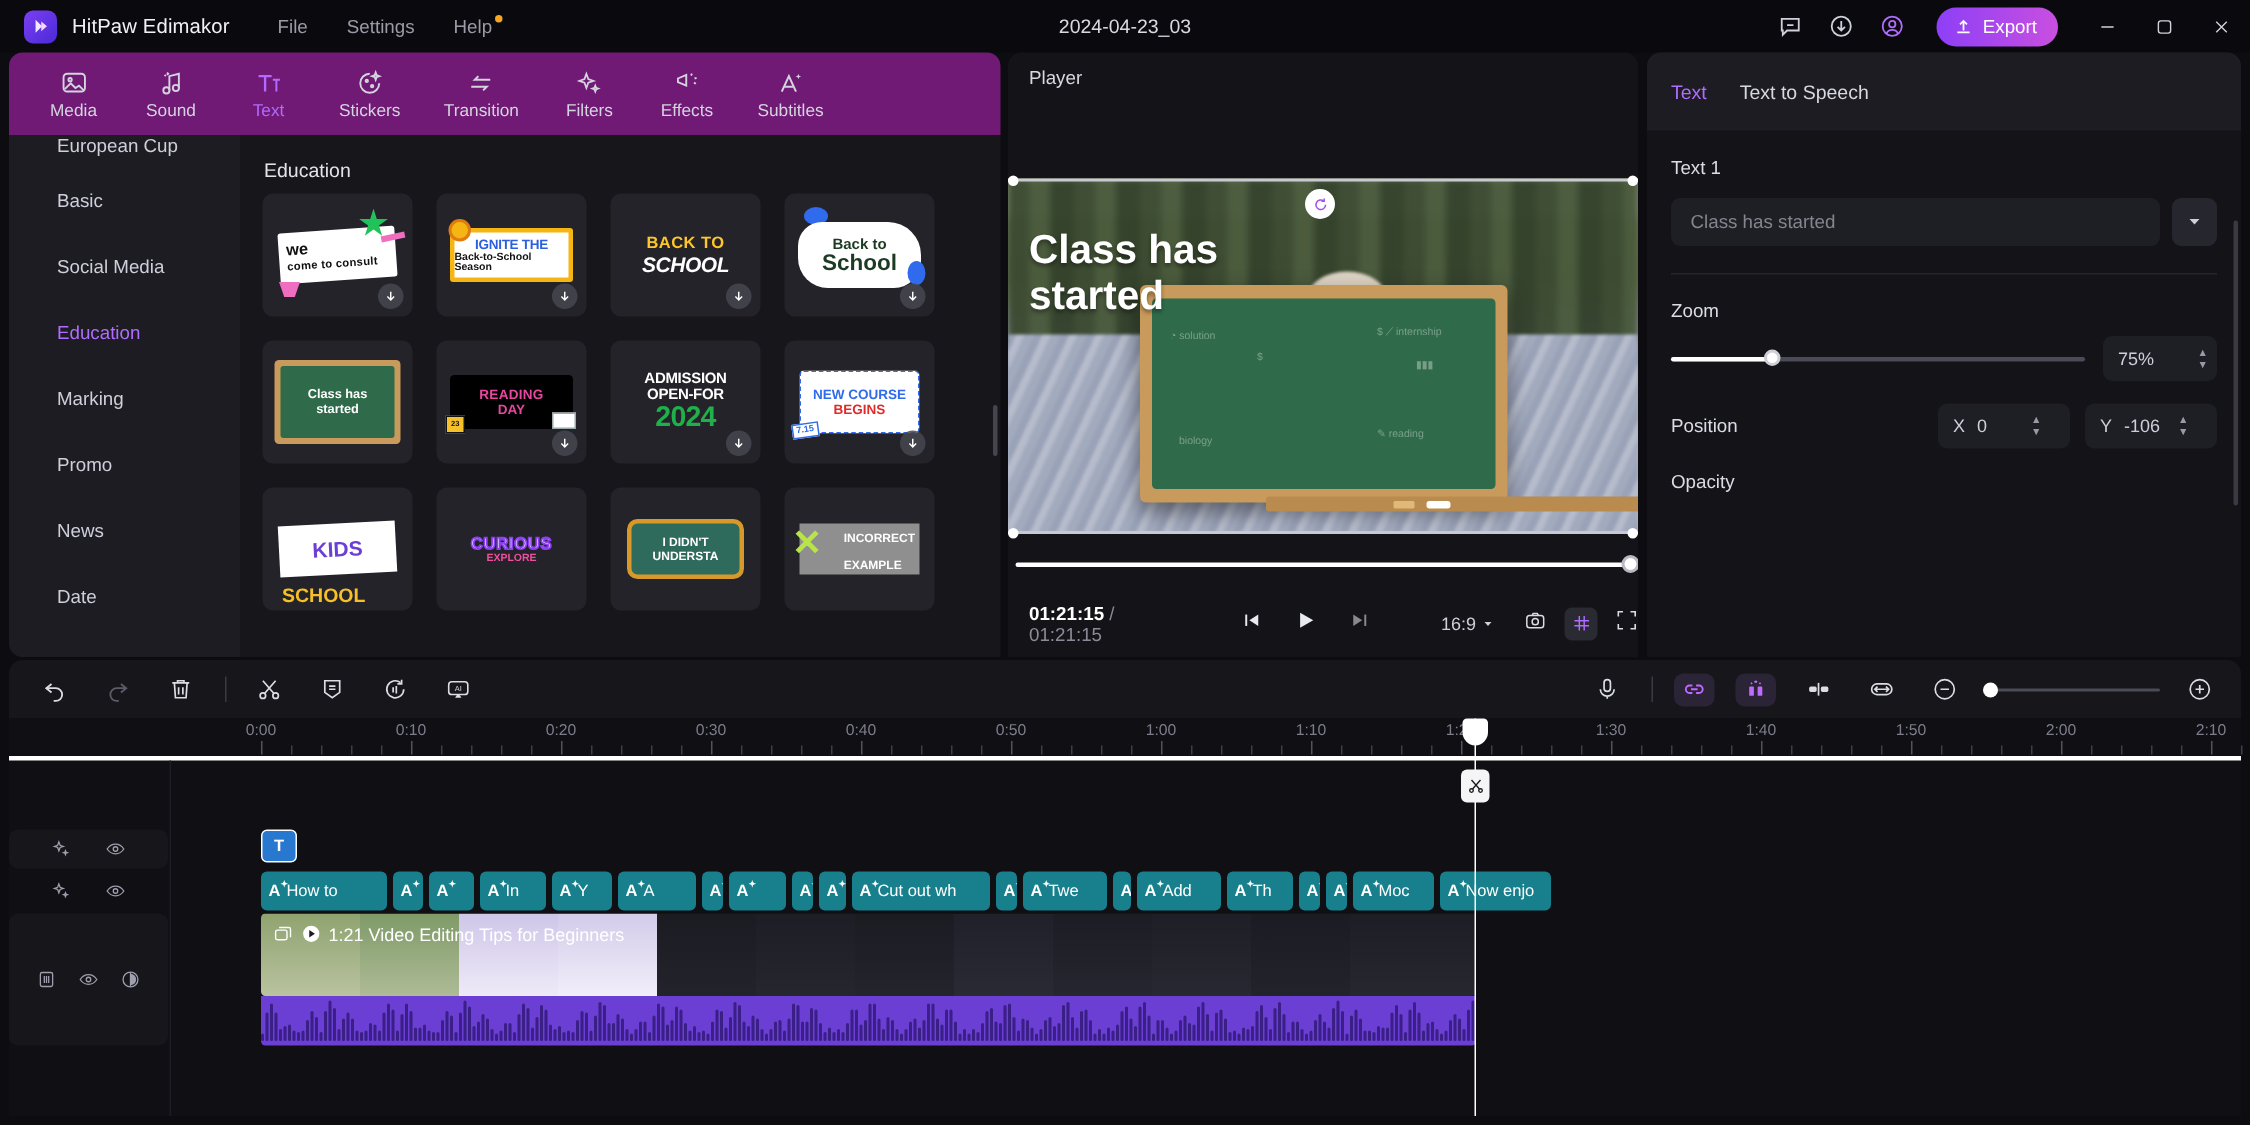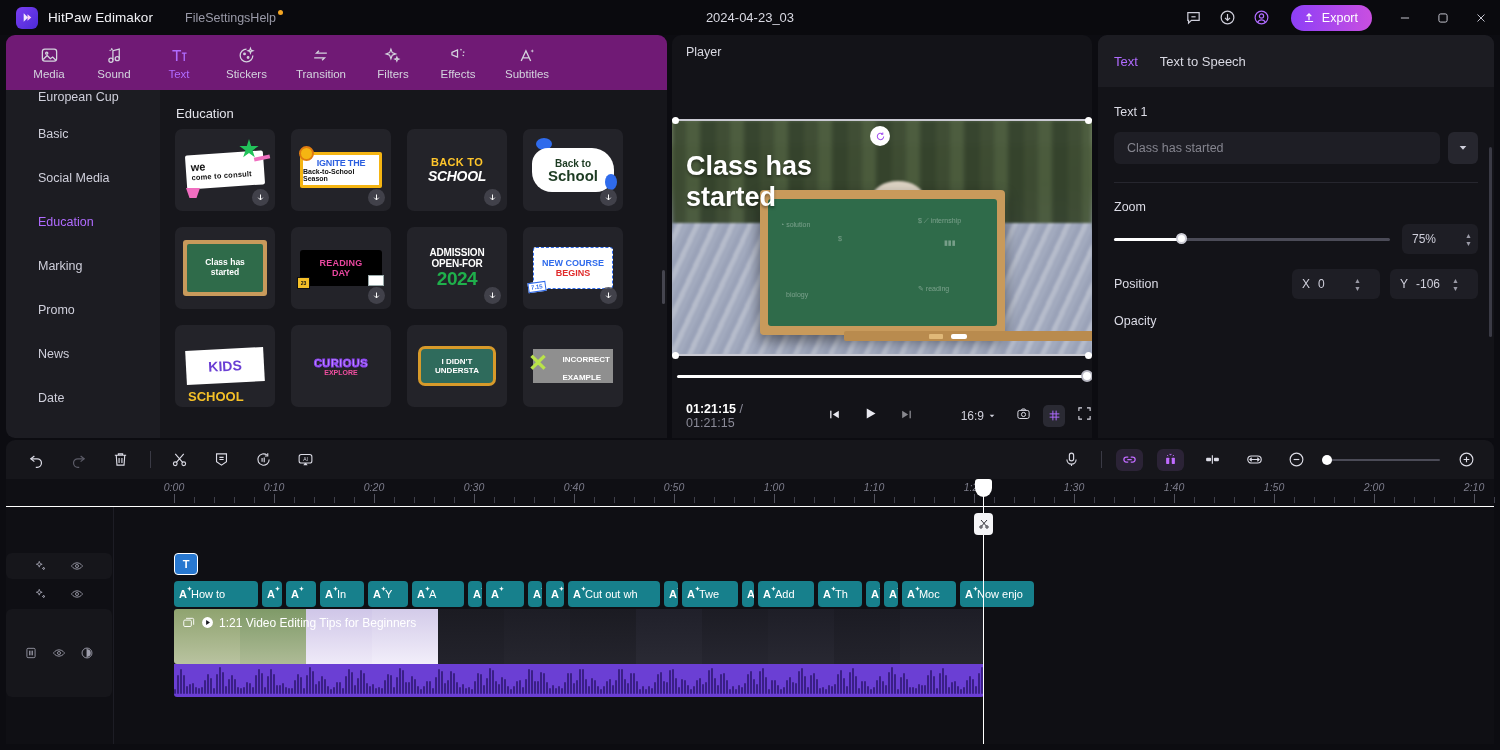--- a/index.html
+++ b/index.html
@@ -7,21 +7,21 @@
   body { font-family:"Liberation Sans", sans-serif; color:#e8e8ee; -webkit-font-smoothing:antialiased; }
 
   #app { position:relative; width:1500px; height:750px; background:#0c0c11; }
 
   
   .titlebar { position:absolute; left:0; top:0; width:1500px; height:35px; background:#0a0a0e; display:flex; align-items:center; }
   .logo { width:22px; height:22px; margin-left:16px; border-radius:6px;
           background:linear-gradient(135deg,#7b3ff2,#4b2ad6); display:flex; align-items:center; justify-content:center; }
   .logo svg { width:13px; height:13px; }
   .apptitle { margin-left:10px; font-size:13.5px; color:#f2f2f6; letter-spacing:.1px; }
-  .menus { display:flex; margin-left:32px; }
+  .menus { display:flex; margin-left:32px; gap:26px; }
   .menu { font-size:12.5px; color:#9a9aa8; position:relative; cursor:default; }
   .menu .dot { position:absolute; right:-7px; top:-1px; width:5px; height:5px; border-radius:50%; background:#f5a623; }
   .projname { position:absolute; left:0; right:0; text-align:center; font-size:13px; color:#d9d9e2; pointer-events:none; }
   .tb-right { position:absolute; right:0; top:0; height:35px; display:flex; align-items:center; gap:0; }
   .tb-ico { width:34px; height:35px; display:flex; align-items:center; justify-content:center; color:#cfcfdb; }
   .tb-ico svg { width:17px; height:17px; }
   .tb-ico.purple { color:#b06bff; }
   .export { height:26px; margin:0 14px 0 12px; padding:0 14px 0 11px; border-radius:13px;
             background:linear-gradient(90deg,#8d3ff7,#c94fe0); display:flex; align-items:center; gap:6px;
             font-size:12.5px; color:#fff; }
@@ -199,21 +199,21 @@
   .tlico svg { width:17px; height:17px; }
   .vsep { width:1px; height:17px; background:#3a3a45; margin-left:16px; }
   .tlright { margin-left:auto; display:flex; align-items:center; padding-right:14px; }
   .pill { width:27px; height:22px; border-radius:6px; background:#2b2336; display:flex; align-items:center; justify-content:center; color:#c06bff; margin-left:14px; }
   .pill svg { width:15px; height:15px; }
   .zslider { width:118px; height:12px; position:relative; margin:0 12px; }
   .ztrack { position:absolute; top:5px; left:0; right:0; height:2.5px; background:#4b4b57; border-radius:2px; }
   .zknob { position:absolute; top:1px; left:0px; width:10px; height:10px; border-radius:50%; background:#fff; }
 
   .timeline { position:absolute; left:6px; top:479px; width:1488px; height:265px; background:#0f0f14; }
-  .ruler { position:absolute; left:0; top:0; width:1488px; height:28px; border-bottom:1px solid #ffffff;font-style:italic; }
+  .ruler { position:absolute; left:0; top:0; width:1488px; height:28px; border-bottom:3px solid #ffffff; }
   .tick { position:absolute; top:18px; width:1px; height:6px; background:#3e3e4a; }
   .tick.major { height:9px; top:15px; background:#53535f; }
   .rlab { position:absolute; top:2px; font-size:10.5px; color:#7d7d8c; transform:translateX(-50%); }
 
   .trackhdr { position:absolute; left:0; width:106px; background:#16161b; border-radius:6px; display:flex; align-items:center; justify-content:center; gap:22px; }
   .trackhdr svg { width:14px; height:14px; color:#9e9eac; }
   .tsep { position:absolute; left:107px; top:28px; width:1px; height:237px; background:#1d1d25; }
 
   .clip-text { position:absolute; height:26px; background:#17808c; border-radius:4px; display:flex; align-items:center;
                padding-left:5px; gap:4px; overflow:hidden; color:#fff; font-size:11px; }

